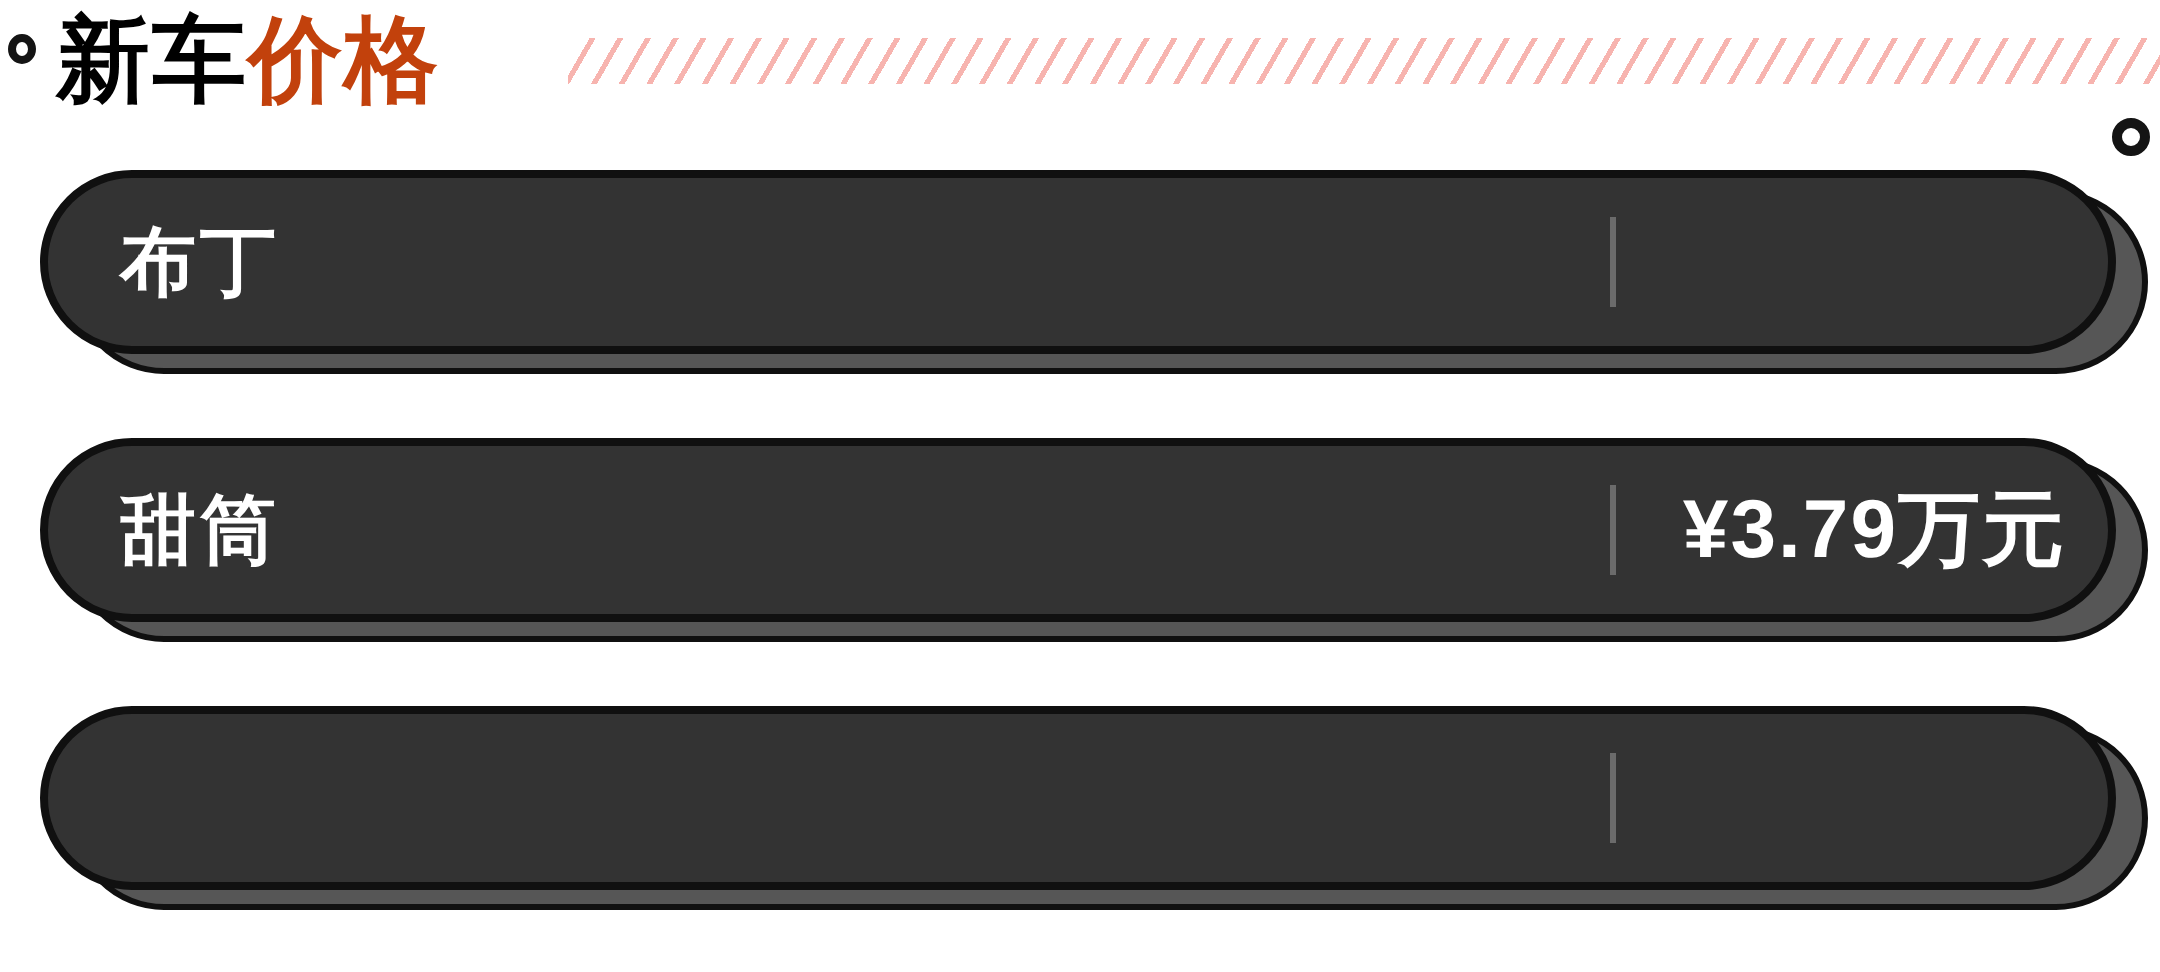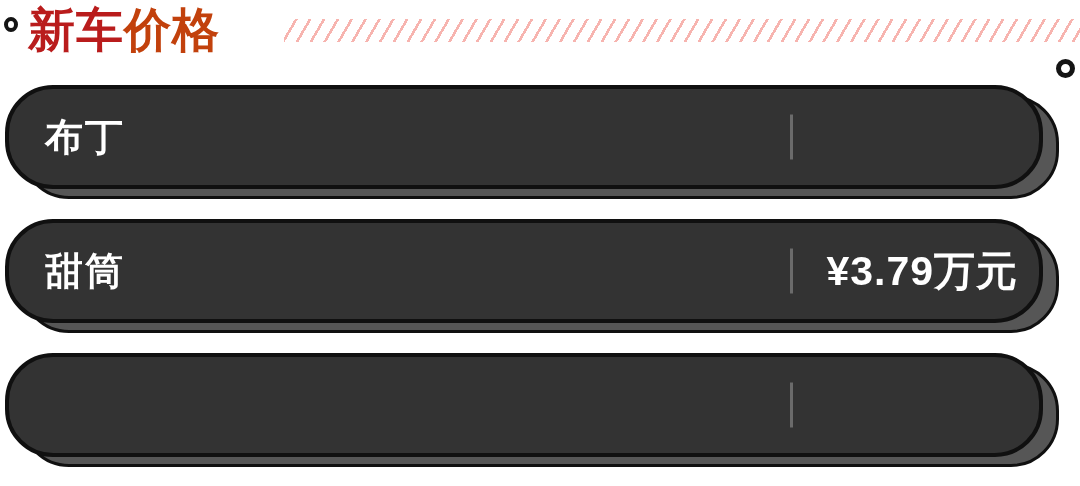--- a/index.html
+++ b/index.html
@@ -9,30 +9,30 @@
     font-family:"Liberation Sans","DejaVu Sans",sans-serif;
   }
   
   .ring{position:absolute;box-sizing:border-box;background:#ffffff;border-radius:50%;}
   .ring-left{left:4px;top:17px;width:14px;height:15px;border:4px solid #141414;}
   .ring-right{left:1056px;top:59px;width:19px;height:19px;border:5px solid #141414;}
   .page-title{
     position:absolute;left:28px;top:0px;height:60px;line-height:60px;
     font-size:47px;font-weight:900;letter-spacing:1px;white-space:nowrap;
   }
-  .title-red{color:#b91c1c;}
+  .title-red{color:#000000;}
   .title-black{color:#c2410c;}
   .stripes{
     position:absolute;left:284px;top:19px;right:0px;height:23px;
     background:repeating-linear-gradient(120deg,
       rgba(0,0,0,0) 0px, rgba(0,0,0,0) 9.4px,
       #f7b4af 9.4px, #f7b4af 12px);
   }
   
-  .bar-row{position:absolute;left:5px;width:1038px;height:104px;}
+  .bar-row{position:absolute;left:20px;width:1038px;height:92px;}
   .row-0{top:85px;}
   .row-1{top:219px;}
   .row-2{top:353px;}
   .pill-back{
     position:absolute;left:16px;top:10px;width:100%;height:100%;
     box-sizing:border-box;border-radius:48px;
     background:#565656;border:3px solid #101010;
   }
   .pill-front{
     position:absolute;left:0;top:0;width:100%;height:100%;

